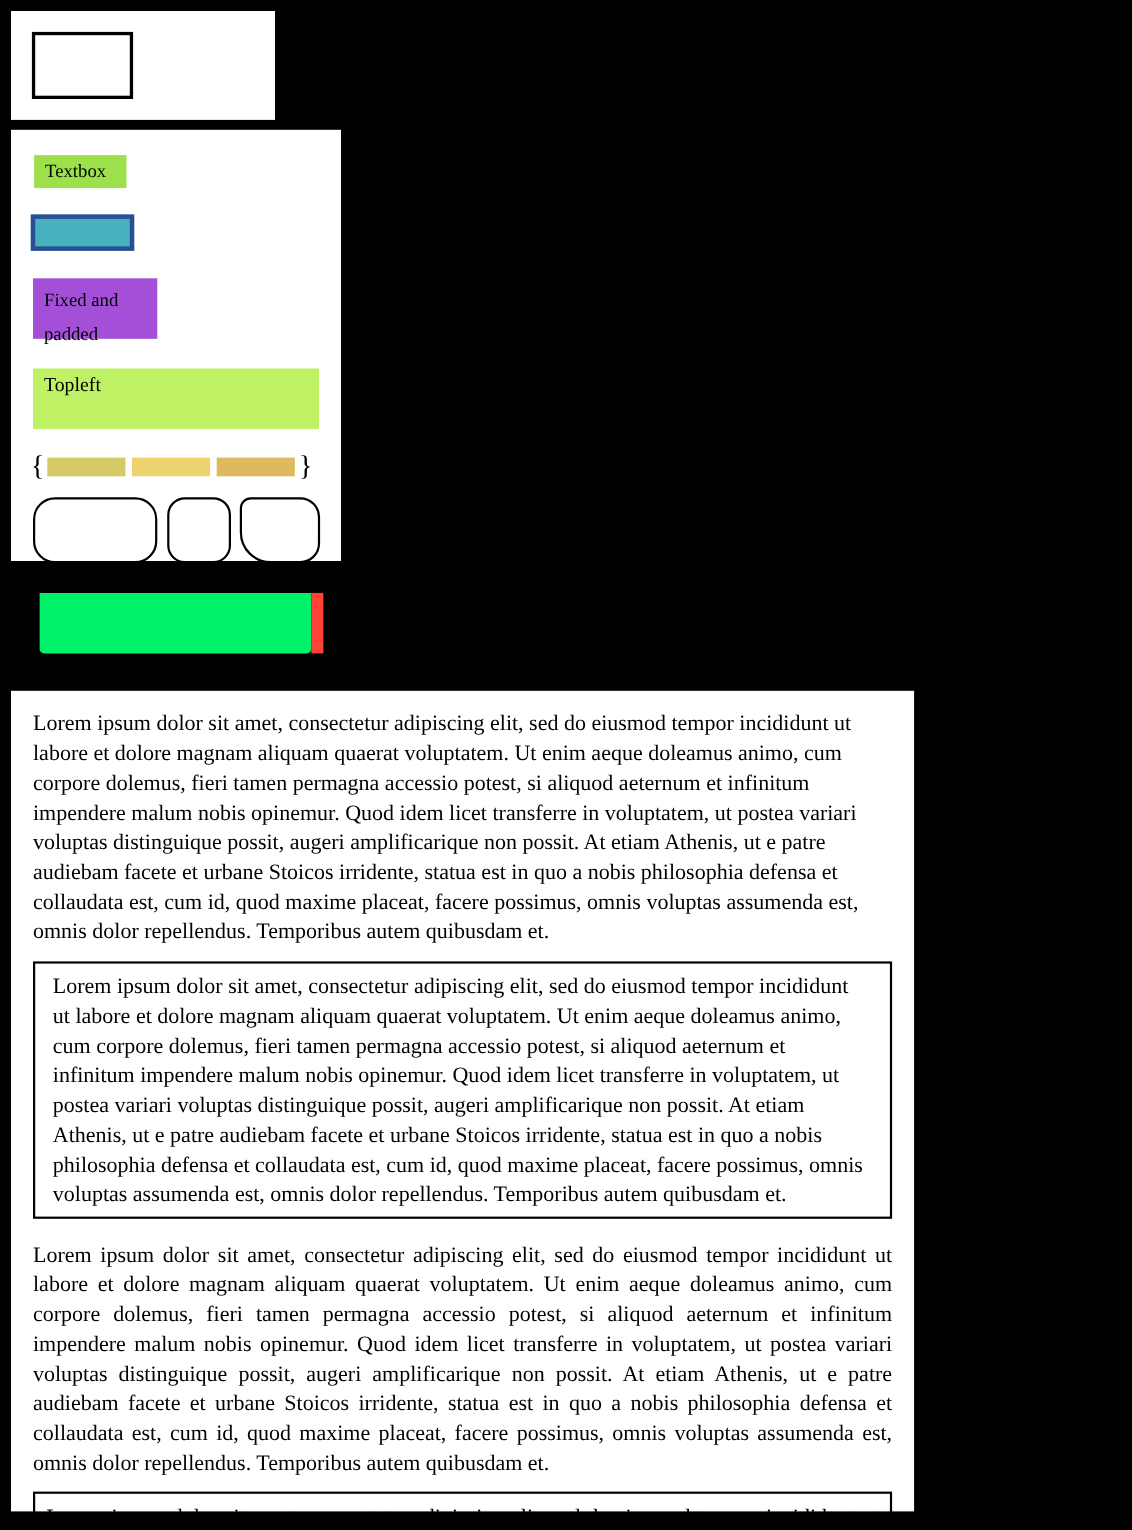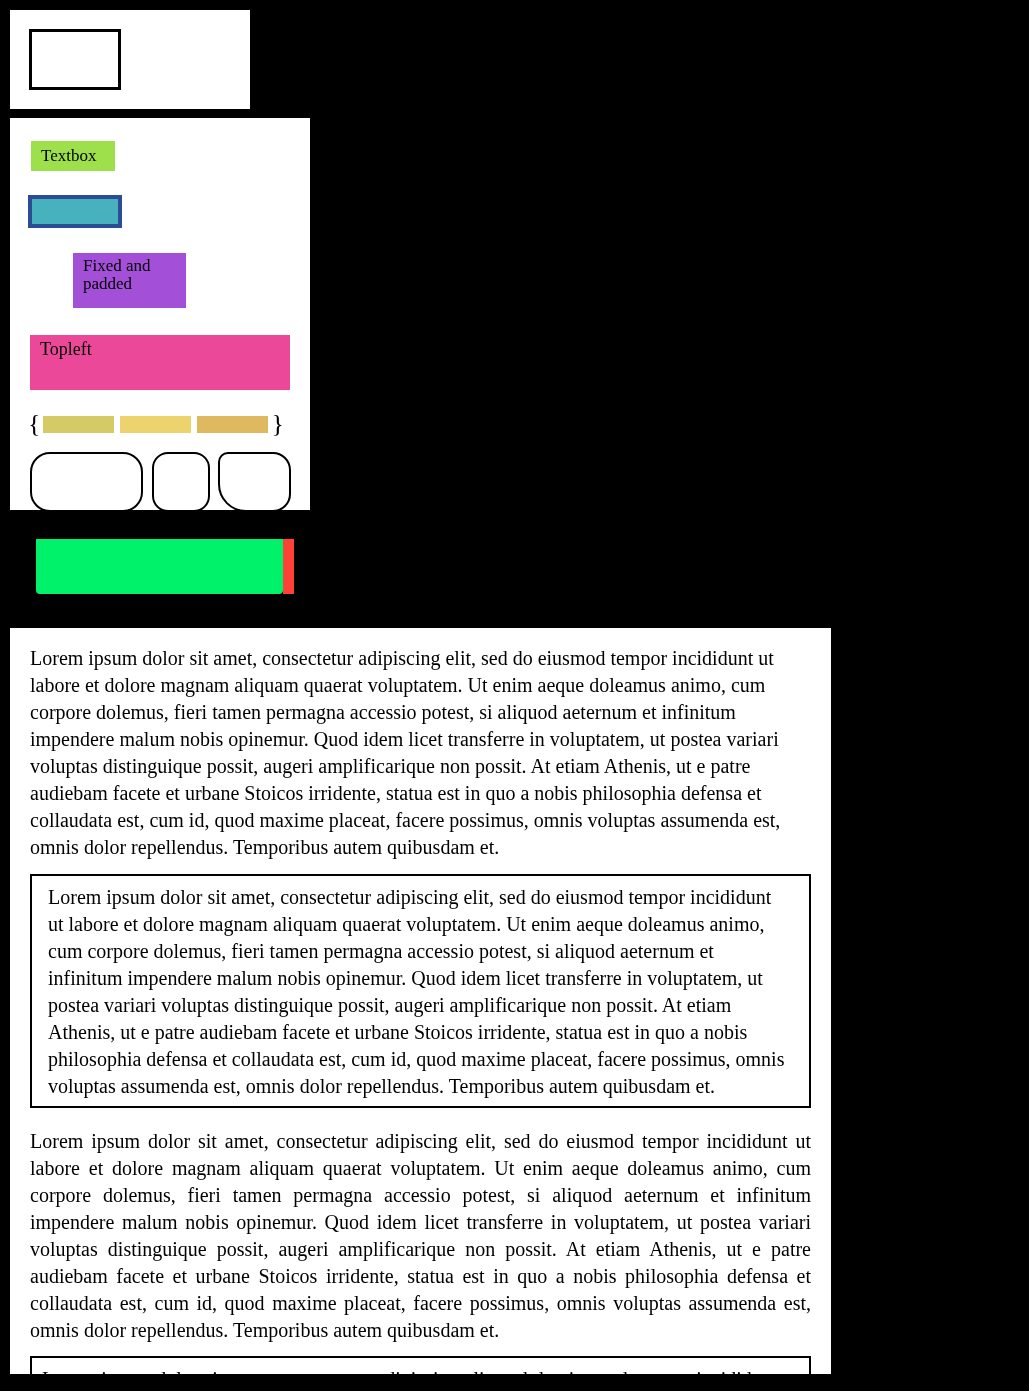--- a/index.html
+++ b/index.html
@@ -28,21 +28,21 @@
     background:#9de04b; display:flex; align-items:center;
     padding-left:10px; font-size:17px;
   }
   .teal-box {
     position:absolute; left:18px; top:77px; width:94px; height:33px;
     border:4px solid #2a4d96; background:#47b1be;
   }
   .purple-box {
     position:absolute; left:20px; top:135px; width:113px; height:55px;
     background:#a44fd8; padding:4px 8px 0 10px;
-    font-size:17px; line-height:18px;margin-left:43px;
+    font-size:17px; line-height:31px;
   }
   .indigo-box {
     position:absolute; left:20px; top:217px; width:260px; height:55px;
     background:#6c4be5; padding:4px 0 0 10px;
     font-size:18px;
   }
   .brace-row {
     position:absolute; left:18px; top:290px; width:264px; height:32px;
     display:flex; align-items:center;
   }
@@ -98,21 +98,21 @@
   <div class="textbox-label" style="background-color: rgb(157, 224, 75);">
     <span>Textbox</span>
   </div>
 
   <div class="teal-box" style="background-color: rgb(71, 177, 190);"></div>
 
   <div class="purple-box" style="background-color: rgb(164, 79, 216);">
     <span>Fixed and padded</span>
   </div>
 
-  <div class="indigo-box" style="background-color: #ec4899;">
+  <div class="indigo-box" style="background-color: #bef264;">
     <span>Topleft</span>
   </div>
 
   <div class="brace-row">
     <span class="brace">{</span>
     <span class="swatch swatch-1" style="background-color: rgb(212, 203, 102);"></span>
     <span class="swatch swatch-2" style="background-color: rgb(236, 211, 110);"></span>
     <span class="swatch swatch-3" style="background-color: rgb(223, 185, 95);"></span>
     <span class="brace">}</span>
   </div>

